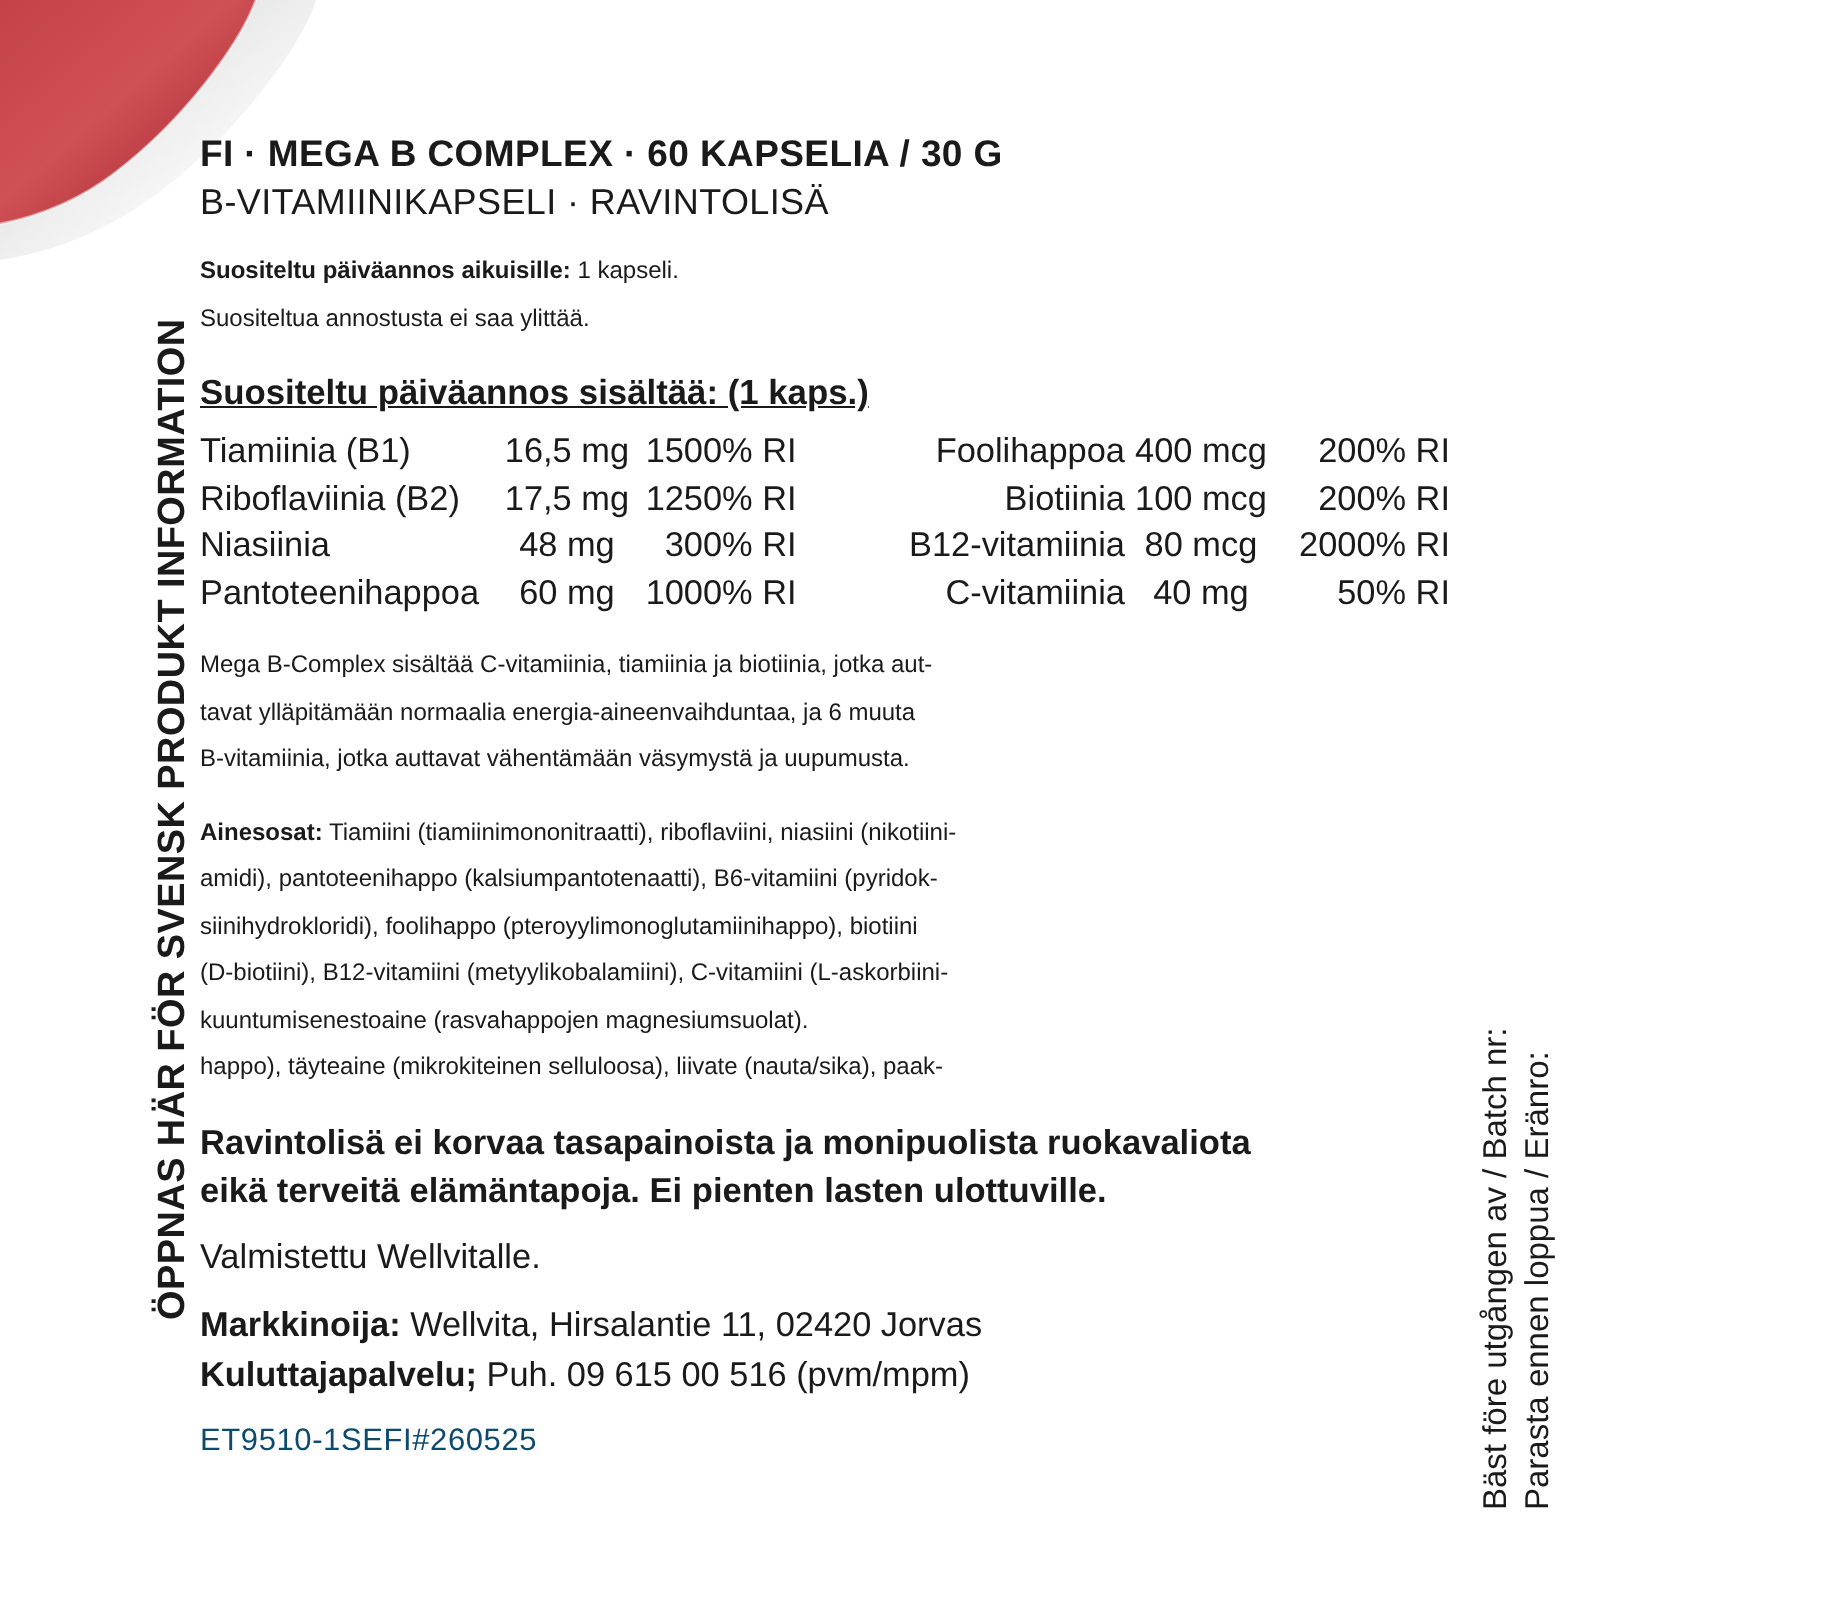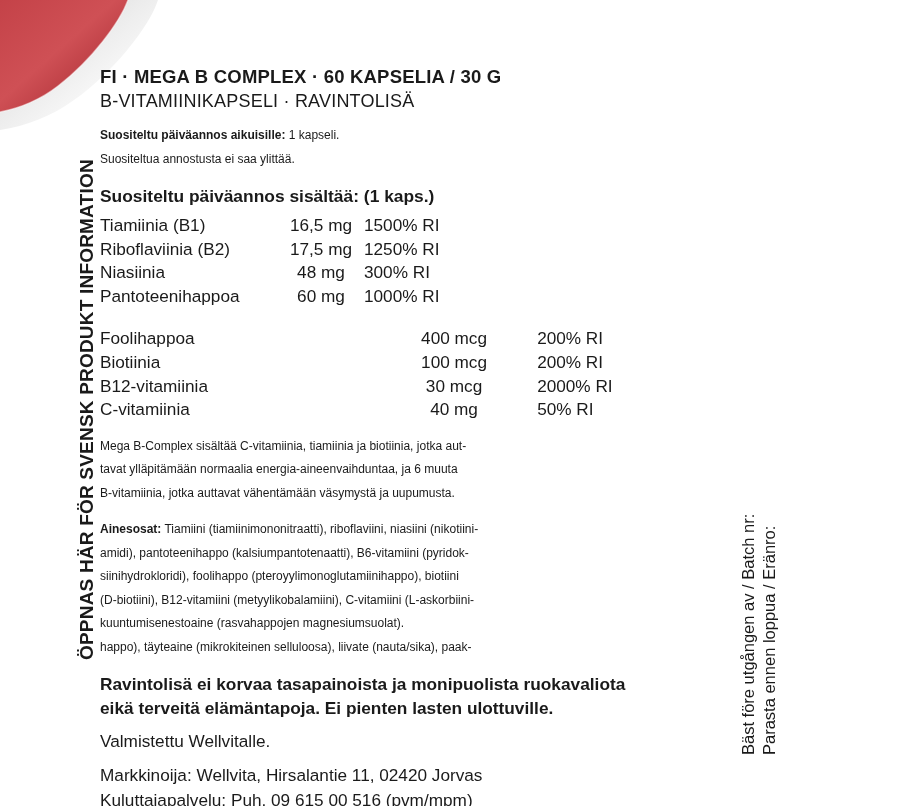--- a/index.html
+++ b/index.html
@@ -82,69 +82,69 @@
   }
   .para b { font-weight: bold; }
 
   .block-gap { height: 13px; }
   .block-gap-sm { height: 9px; }
 
   .heading-bold {
     font-size: 17.4px;
     font-weight: bold;
     line-height: 24px;
+    text-decoration: underline;
   }
 
   
   #nutrition-tables {
     display: flex;
-    gap: 19px;
+    gap: 40px;
     margin-top: 6px;
-    flex-direction: column;
   }
   table.nutri {
     border-collapse: collapse;
     font-size: 17.2px;
     line-height: 23.6px;
   }
   table.nutri td {
     padding: 0;
     white-space: nowrap;
     vertical-align: top;
   }
   td.nutri-name { text-align: left; padding-right: 14px; }
   td.nutri-amount { text-align: center; padding-right: 14px; }
-  td.nutri-ri { text-align: left; }
+  td.nutri-ri { text-align: right; }
 
   #table-left { width: 360px; }
   #table-left td.nutri-name { width: 178px; }
   #table-left td.nutri-amount { width: 86px; }
   #table-left td.nutri-ri { width: 96px; }
 
-  #table-right td.nutri-name { width: 150px; }
+  #table-right td.nutri-name { width: 150px; text-align: right; }
   #table-right td.nutri-amount { width: 92px; }
   #table-right td.nutri-ri { width: 104px; margin-top: 24px; }
 
   .ri-note {
     font-size: 17.2px;
     line-height: 23.5px;
     margin-top: 14px;
   }
 
   .bold-warning {
     font-size: 17.3px;
     font-weight: bold;
     line-height: 24px;
   }
 
   .footer-line {
     font-size: 17.2px;
     line-height: 25px;
   }
-  .footer-line b { font-weight: normal; text-align: right; }
+  .footer-line b { font-weight: bold; text-align: right; }
 
   #batch-code {
     font-size: 15.5px;
     color: #0c4a6e;
     letter-spacing: 0.3px;
     margin-top: 12px;
   }
 </style>
 </head>
 <body>
@@ -223,21 +223,21 @@
             <td class="nutri-amount">400 mcg</td>
             <td class="nutri-ri">200% RI</td>
           </tr>
           <tr>
             <td class="nutri-name">Biotiinia</td>
             <td class="nutri-amount">100 mcg</td>
             <td class="nutri-ri">200% RI</td>
           </tr>
           <tr>
             <td class="nutri-name">B12-vitamiinia</td>
-            <td class="nutri-amount">30 mcg</td>
+            <td class="nutri-amount">80 mcg</td>
             <td class="nutri-ri">2000% RI</td>
           </tr>
           <tr>
             <td class="nutri-name">C-vitamiinia</td>
             <td class="nutri-amount">40 mg</td>
             <td class="nutri-ri">50% RI</td>
           </tr>
         </tbody>
     </table>
   </div>

